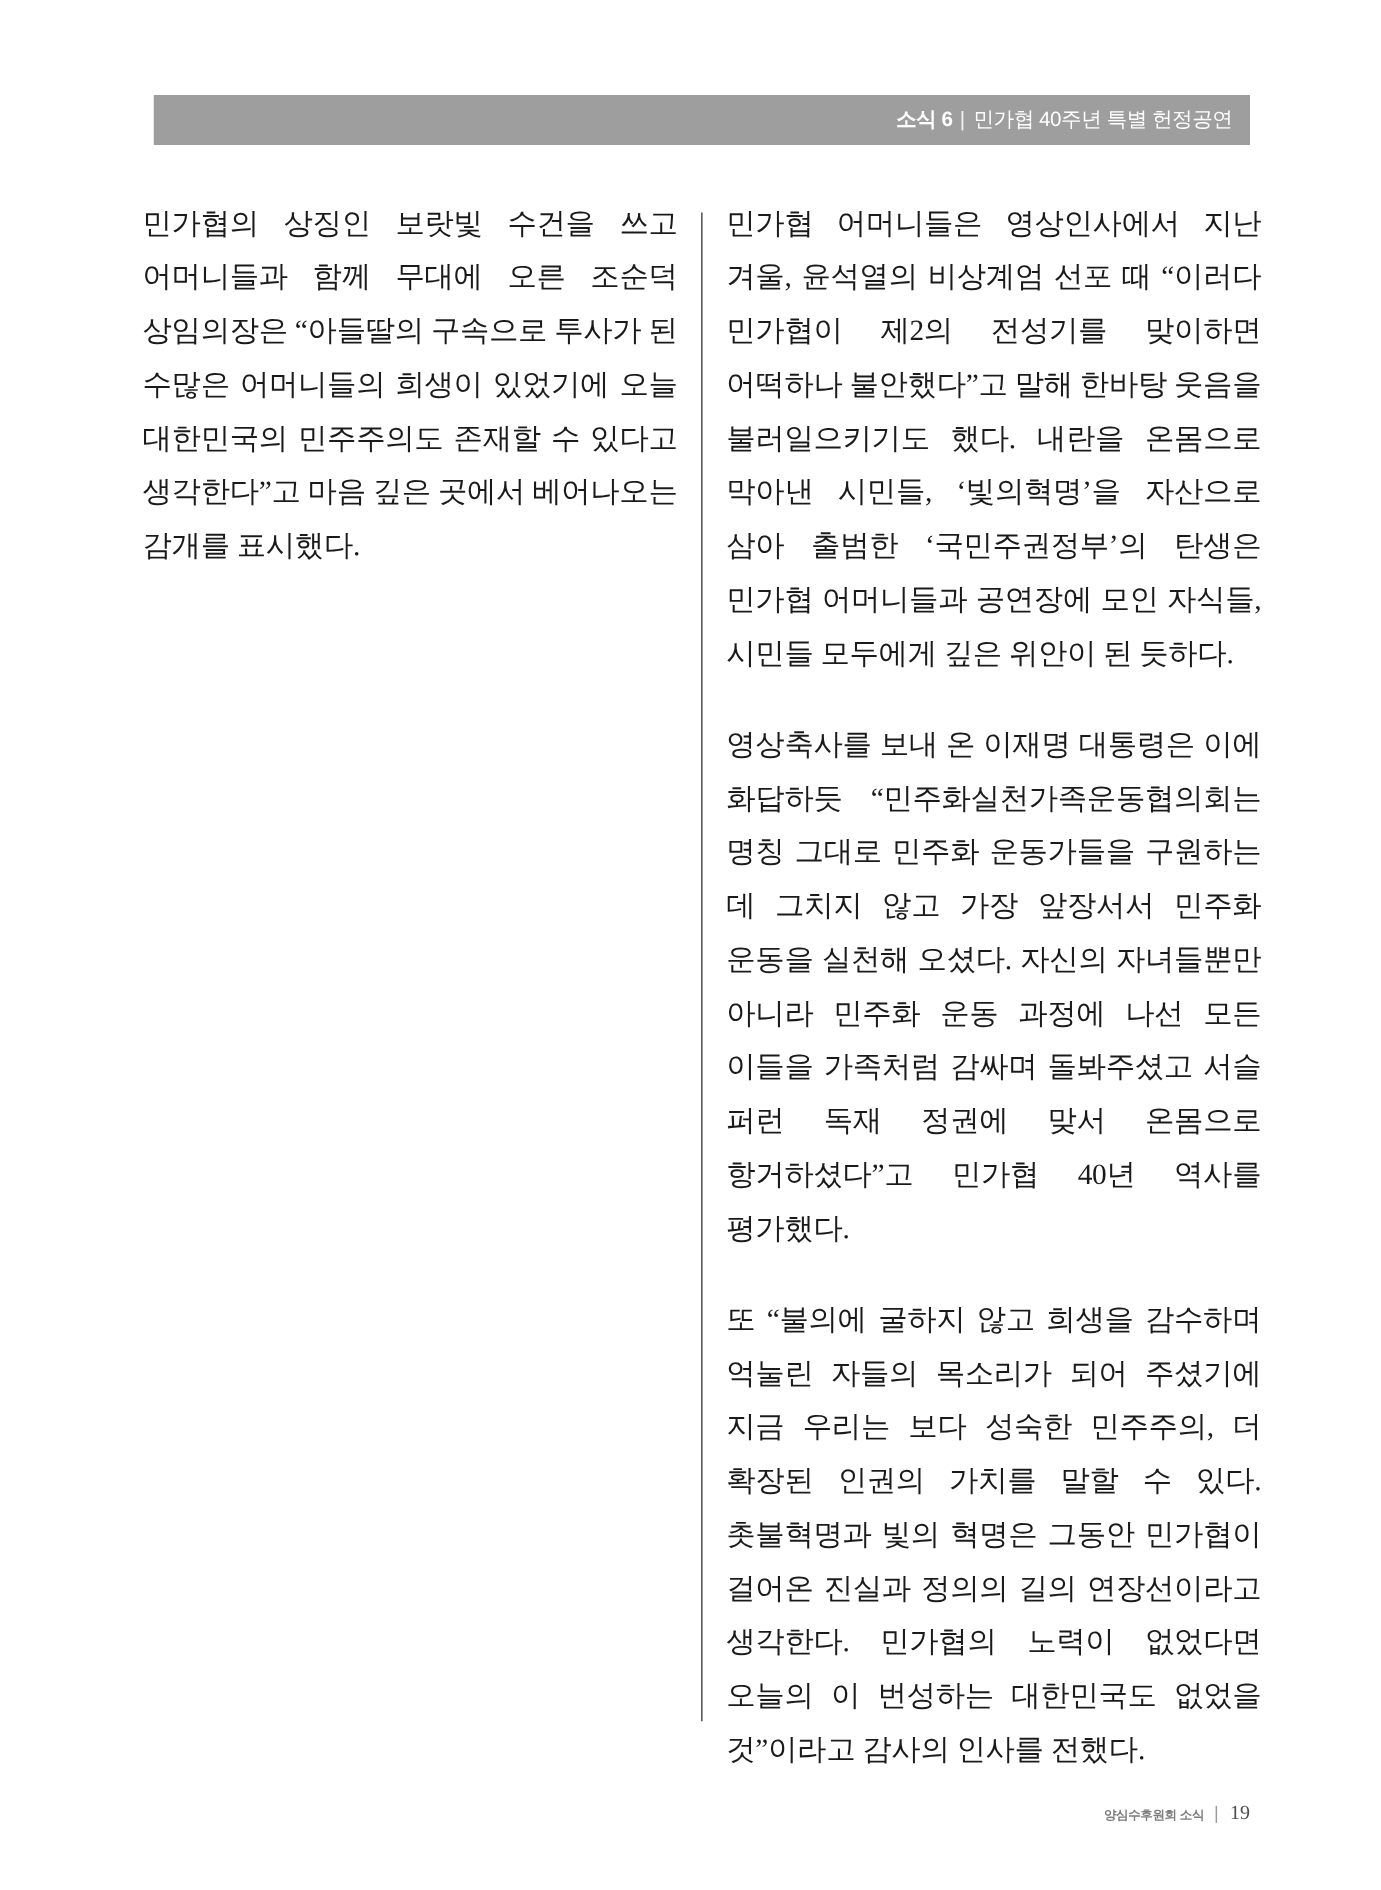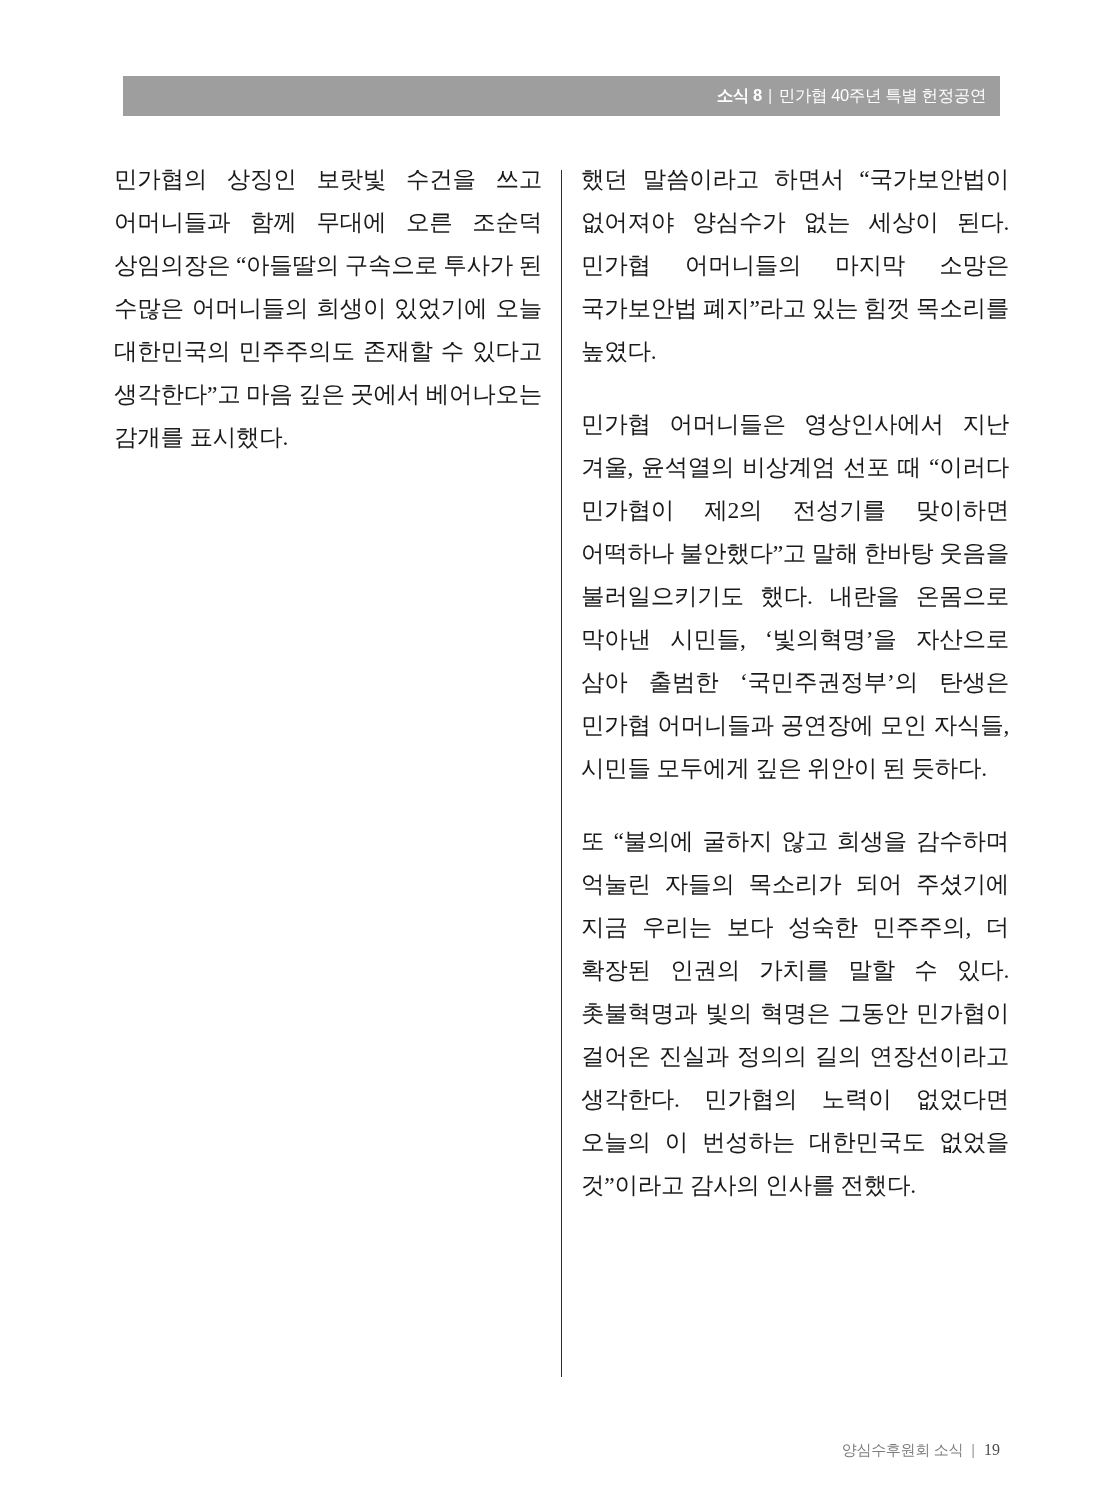--- a/index.html
+++ b/index.html
@@ -108,59 +108,60 @@
     right: 105px;
     bottom: 52px;
     display: flex;
     align-items: baseline;
     justify-content: flex-end;
     gap: 0;
     color: #7d7d7d;
     font-family: "Liberation Sans", "DejaVu Sans", sans-serif;
   }
   .footer-label {
-    font-size: 15px;
+    font-size: 10px;
     letter-spacing: -0.3px;
+    font-weight: bold;
   }
   .footer-sep {
     font-size: 14.5px;
     padding: 0 9px 0 8px;
     color: #9a9a9a;
   }
   .footer-page {
     font-size: 16px;
     color: #4d4d4d;
     font-family: "Liberation Serif", "DejaVu Serif", serif;
   }
 </style>
 </head>
 <body>
 
 <div class="page">
 
   <div class="header-bar">
     <div class="header-text">
-      <span class="header-section">소식 8</span>
+      <span class="header-section">소식 6</span>
       <span class="header-sep">|</span>
       <span class="header-title">민가협 40주년 특별 헌정공연</span>
     </div>
   </div>
 
   <div class="divider"></div>
 
   <div class="columns">
 
     <div class="col col-left">
       <p class="para">민가협의 상징인 보랏빛 수건을 쓰고 어머니들과 함께 무대에 오른 조순덕 상임의장은 “아들딸의 구속으로 투사가 된 수많은 어머니들의 희생이 있었기에 오늘 대한민국의 민주주의도 존재할 수 있다고 생각한다”고 마음 깊은 곳에서 베어나오는 감개를 표시했다.</p>
 
     </div>
 
     <div class="col col-right">
-      <p class="para">했던 말씀이라고 하면서 “국가보안법이 없어져야 양심수가 없는 세상이 된다. 민가협 어머니들의 마지막 소망은 국가보안법 폐지”라고 있는 힘껏 목소리를 높였다.</p>
       <p class="para">민가협 어머니들은 영상인사에서 지난 겨울, 윤석열의 비상계엄 선포 때 “이러다 민가협이 제2의 전성기를 맞이하면 어떡하나 불안했다”고 말해 한바탕 웃음을 불러일으키기도 했다. 내란을 온몸으로 막아낸 시민들, ‘빛의혁명’을 자산으로 삼아 출범한 ‘국민주권정부’의 탄생은 민가협 어머니들과 공연장에 모인 자식들, 시민들 모두에게 깊은 위안이 된 듯하다.</p>
+      <p class="para">영상축사를 보내 온 이재명 대통령은 이에 화답하듯 “민주화실천가족운동협의회는 명칭 그대로 민주화 운동가들을 구원하는 데 그치지 않고 가장 앞장서서 민주화 운동을 실천해 오셨다. 자신의 자녀들뿐만 아니라 민주화 운동 과정에 나선 모든 이들을 가족처럼 감싸며 돌봐주셨고 서슬 퍼런 독재 정권에 맞서 온몸으로 항거하셨다”고 민가협 40년 역사를 평가했다.</p>
       <p class="para">또 “불의에 굴하지 않고 희생을 감수하며 억눌린 자들의 목소리가 되어 주셨기에 지금 우리는 보다 성숙한 민주주의, 더 확장된 인권의 가치를 말할 수 있다. 촛불혁명과 빛의 혁명은 그동안 민가협이 걸어온 진실과 정의의 길의 연장선이라고 생각한다. 민가협의 노력이 없었다면 오늘의 이 번성하는 대한민국도 없었을 것”이라고 감사의 인사를 전했다.</p>
     </div>
 
   </div>
 
   <div class="footer">
     <span class="footer-label">양심수후원회 소식</span>
     <span class="footer-sep">|</span>
     <span class="footer-page">19</span>
   </div>

